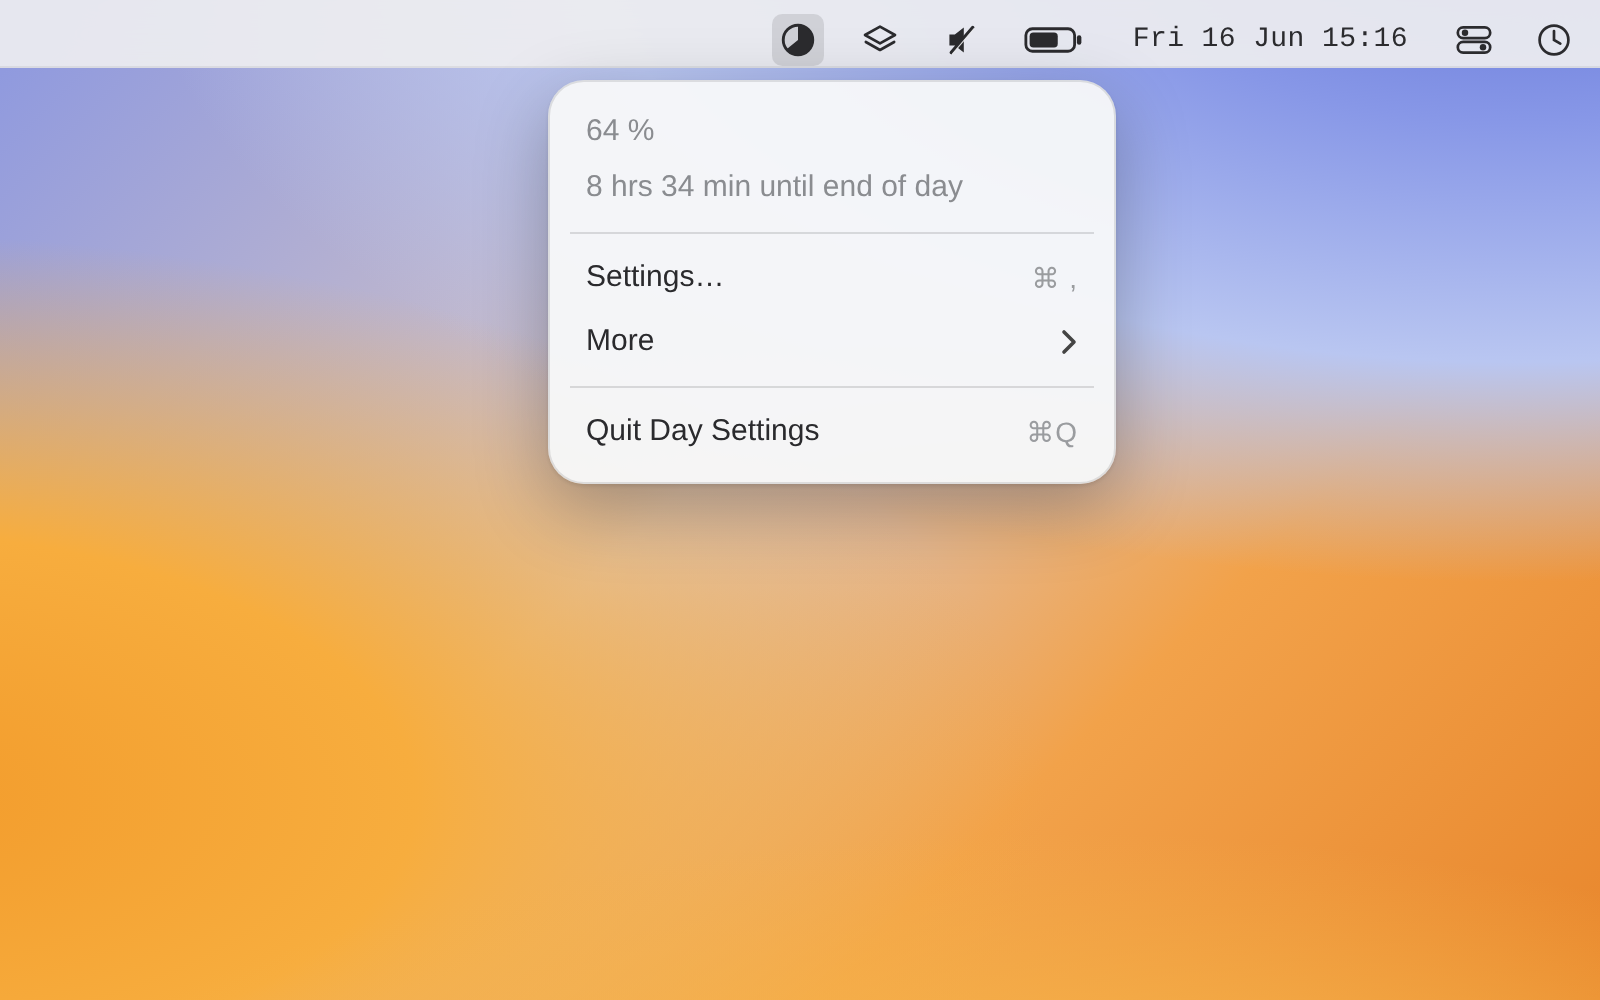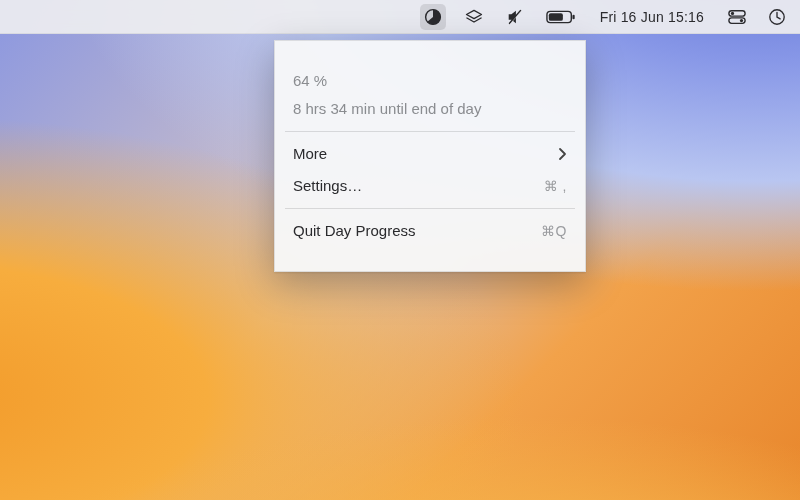--- a/index.html
+++ b/index.html
@@ -14,41 +14,41 @@
       radial-gradient(ellipse 140% 110% at 95% -10%, #5f71d6 0%, #8797e7 20%, #b9c6f1 42%, rgba(185,198,241,0.0) 62%),
       linear-gradient(135deg, #8b97e0 0%, #d9c7c4 45%, #f2a24a 70%, #e8862c 100%);
     filter: blur(0.3px);
   }
 
   
   .menubar {
     position: absolute; top: 0; left: 0; right: 0; height: 34px;
     background: rgba(238,238,240,0.92);
     backdrop-filter: blur(20px);
-    display: flex; align-items: center; justify-content: flex-end;
+    display: flex; align-items: flex-end; justify-content: flex-end;
     padding: 0 10px 0 0;
     gap: 14px;
     border-bottom: 1px solid rgba(0,0,0,0.06);
-    font-size: 14px; color: #2b2b2e;
+    font-size: 14px; color: #2b2b2e; font-family: Liberation Mono, monospace;
   }
   .mb-item { display: flex; align-items: center; justify-content: center; height: 26px; min-width: 26px; padding: 0 4px; border-radius: 5px; }
   .mb-item.active { background: rgba(0,0,0,0.10); }
   .mb-text { padding: 0 6px; letter-spacing: 0.2px; }
   .mb-icon svg { display: block; }
 
   
   .menu {
     position: absolute;
     top: 40px; left: 274px;
-    width: 312px;
+    width: 284px;
     background: rgba(247,248,249,0.95);
     border: 1px solid rgba(0,0,0,0.10);
-    border-radius: 0;
+    border-radius: 18px;
     box-shadow: 0 12px 36px rgba(0,0,0,0.28), 0 1px 2px rgba(0,0,0,0.10);
-    padding: 24px 0;
+    padding: 9px 0;
     font-size: 15px;
     color: #2a2a2d;
   }
   .menu .row { display: flex; align-items: center; justify-content: space-between; padding: 4px 18px; line-height: 24px; }
   .menu .section-disabled { color: #8a8c90; }
   .menu .sep { height: 1px; background: rgba(0,0,0,0.12); margin: 6px 10px; }
   .shortcut { color: #9a9c9f; font-size: 14px; letter-spacing: 0.5px; }
   .chev svg { display:block; }
 </style>
 </head>
@@ -127,33 +127,33 @@
   <div class="row section-disabled">
     <span>64 %</span>
   </div>
   <div class="row section-disabled" style="padding-top:0;">
     <span>8 hrs 34 min until end of day</span>
   </div>
 
   <div class="sep"></div>
 
   <div class="row">
+    <span>Settings…</span>
+    <span class="shortcut">⌘ ,</span>
+  </div>
+
+  <div class="row">
     <span>More</span>
     <span class="chev">
       <svg width="10" height="14" viewBox="0 0 10 14">
           <path d="M3 2 L8 7 L3 12" fill="none" stroke="#444" stroke-width="1.8" stroke-linecap="round" stroke-linejoin="round"></path>
         </svg>
     </span>
   </div>
 
-  <div class="row">
-    <span>Settings…</span>
-    <span class="shortcut">⌘ ,</span>
-  </div>
-
   <div class="sep"></div>
 
   <div class="row">
-    <span>Quit Day Progress</span>
+    <span>Quit Day Settings</span>
     <span class="shortcut">⌘Q</span>
   </div>
 
 </div>
 
 </body></html>

